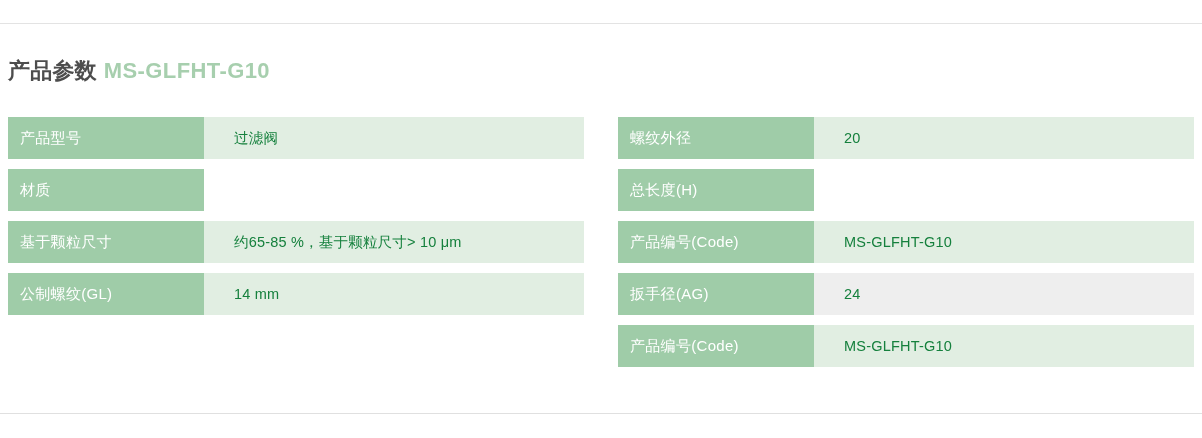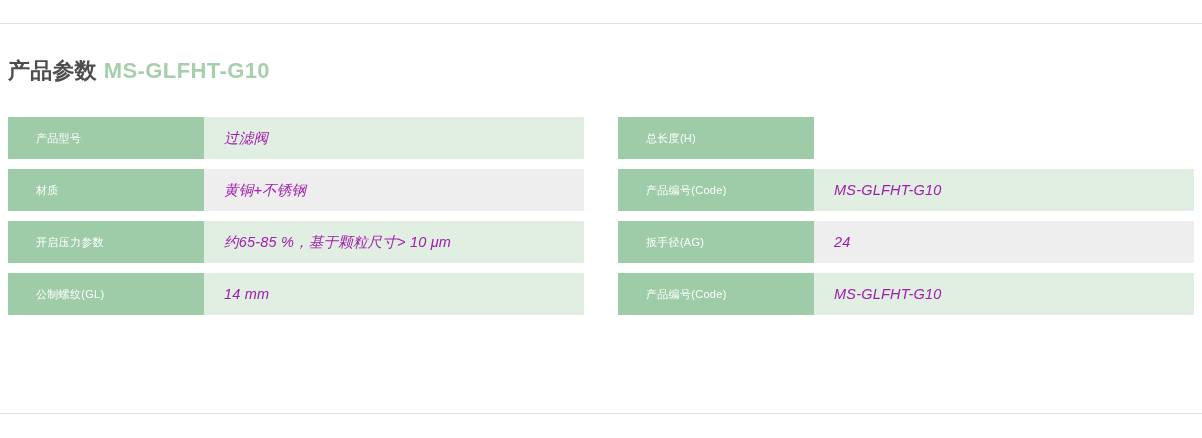--- a/index.html
+++ b/index.html
@@ -73,37 +73,36 @@
   .spec-row {
     display: flex;
     height: 42px;
     align-items: stretch;
   }
   .spec-label {
     flex: 0 0 196px;
     width: 196px;
     background: #9fcca8;
     color: #ffffff;
-    font-size: 11px;
+    font-size: 15px;
     display: flex;
     align-items: center;
-    padding-left: 28px;
+    padding-left: 12px;
     box-sizing: border-box;
     letter-spacing: 0.3px;
   }
   .spec-value {
     flex: 1 1 auto;
     display: flex;
     align-items: center;
-    padding-left: 20px;
+    padding-left: 30px;
     box-sizing: border-box;
     font-size: 14.5px;
-    color: #a21caf;
+    color: #15803d;
     letter-spacing: 0.2px;
-    font-style: italic;
   }
   .spec-row.tone-green .spec-value {
     background: #e1eee2;
   }
   .spec-row.tone-gray .spec-value {
     background: #eeeeee;
   }
 </style>
 </head>
 <body>
@@ -118,33 +117,36 @@
 
   <div class="tables">
 
     <div class="spec-table">
       <div class="spec-row tone-green">
         <div class="spec-label">产品型号</div>
         <div class="spec-value">过滤阀</div>
       </div>
       <div class="spec-row tone-gray">
         <div class="spec-label">材质</div>
-        <div class="spec-value">黄铜+不锈钢</div>
       </div>
       <div class="spec-row tone-green">
-        <div class="spec-label">开启压力参数</div>
+        <div class="spec-label">基于颗粒尺寸</div>
         <div class="spec-value">约65-85 %，基于颗粒尺寸&gt; 10 μm</div>
       </div>
       <div class="spec-row tone-green">
         <div class="spec-label">公制螺纹(GL)</div>
         <div class="spec-value">14 mm</div>
       </div>
     </div>
 
     <div class="spec-table">
+      <div class="spec-row tone-green">
+        <div class="spec-label">螺纹外径</div>
+        <div class="spec-value">20</div>
+      </div>
       <div class="spec-row tone-gray">
         <div class="spec-label">总长度(H)</div>
       </div>
       <div class="spec-row tone-green">
         <div class="spec-label">产品编号(Code)</div>
         <div class="spec-value">MS-GLFHT-G10</div>
       </div>
       <div class="spec-row tone-gray">
         <div class="spec-label">扳手径(AG)</div>
         <div class="spec-value">24</div>

